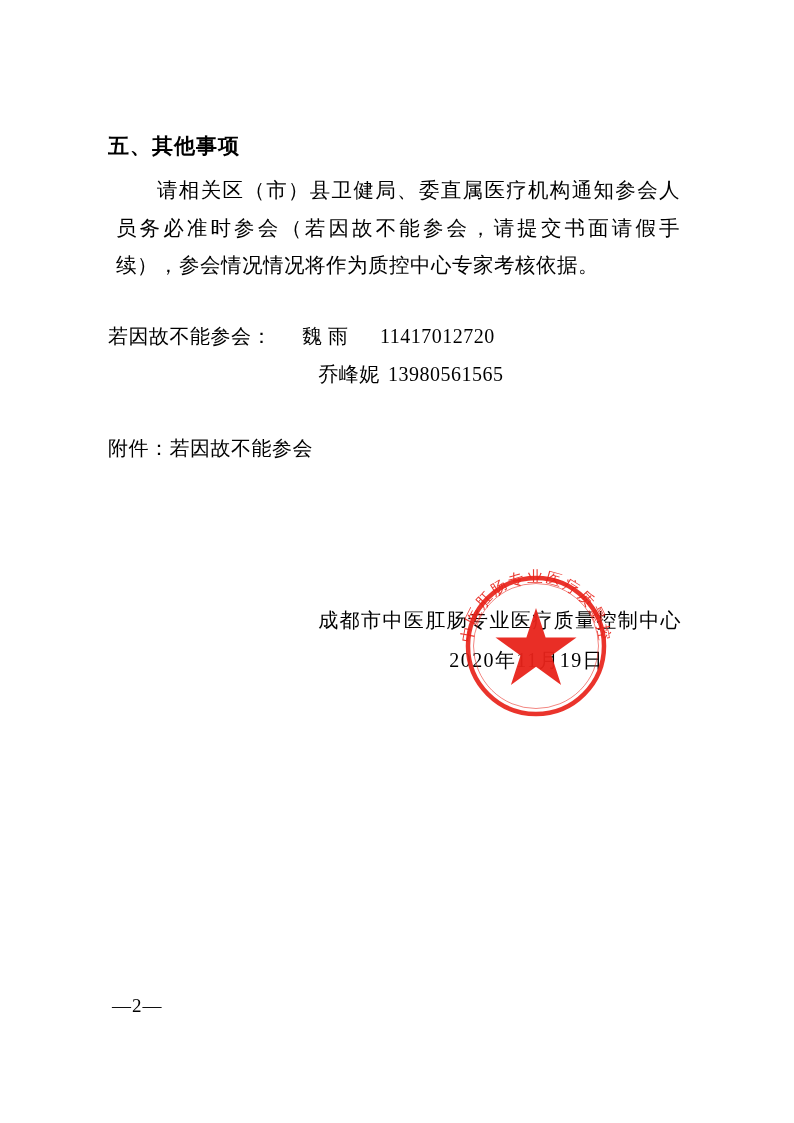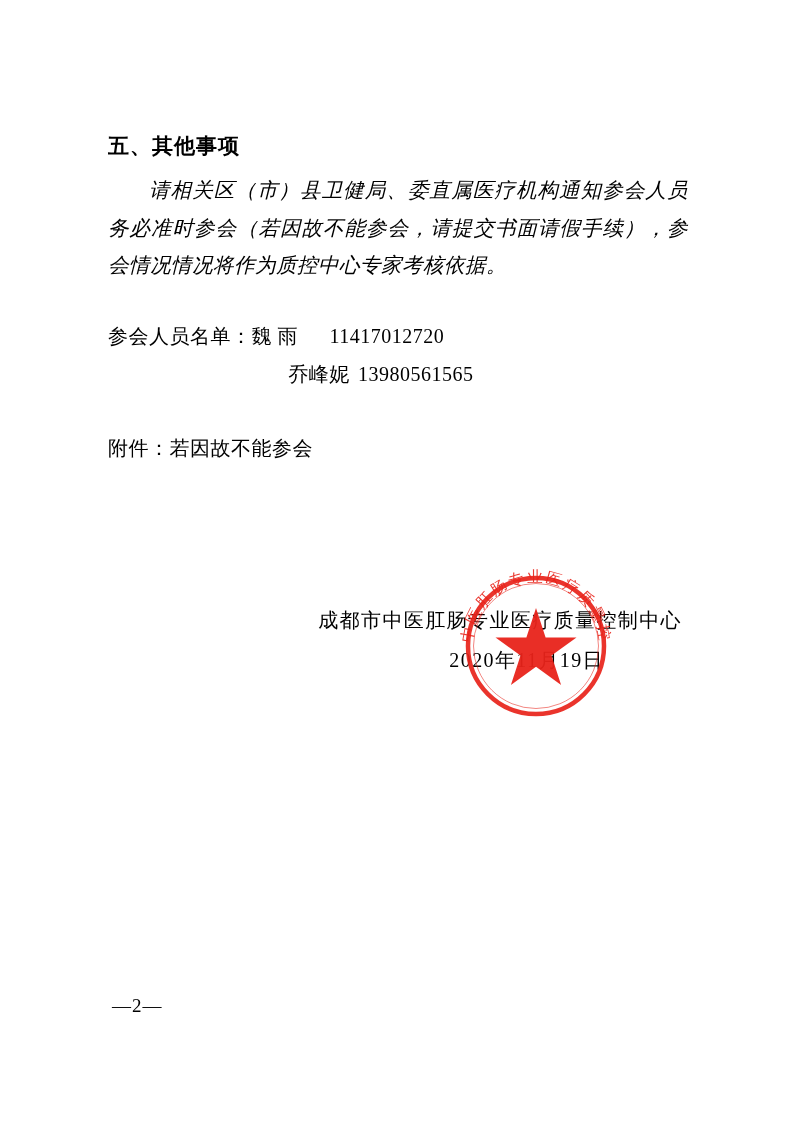--- a/index.html
+++ b/index.html
@@ -34,44 +34,44 @@
     letter-spacing: 1px;
     line-height: 1.6;
     margin: 0 0 8px 0;
     font-family: "Liberation Serif", "DejaVu Serif", serif;
   }
   .body-para {
     font-size: 20.5px;
     line-height: 1.85;
     text-align: justify;
     text-justify: inter-ideograph;
-    margin: 0;
+    margin: 8px;
     text-indent: 41px;
     letter-spacing: 0.5px;
-    font-style: italic;
   }
   .contact-block {
     margin-top: 32px;
     font-size: 20px;
     line-height: 1.9;
     letter-spacing: 0.5px;
   }
   .contact-row {
     display: flex;
     align-items: baseline;
   }
   .contact-label {
     display: inline-block;
     min-width: 140px;
     white-space: nowrap;
   }
   .contact-name {
     display: inline-block;
     min-width: 78px;
     white-space: nowrap;
+    margin-left: 30px;
   }
   .contact-phone {
     white-space: nowrap;
     letter-spacing: 0.5px;
   }
   .contact-row.second {
     padding-left: 172px;
     text-align: center;
   }
   .attachment-block {
@@ -123,21 +123,21 @@
 <div class="page">
 
   <div class="content">
 
     <h2 class="section-heading">五、其他事项</h2>
 
     <p class="body-para">请相关区（市）县卫健局、委直属医疗机构通知参会人员务必准时参会（若因故不能参会，请提交书面请假手续），参会情况情况将作为质控中心专家考核依据。</p>
 
     <div class="contact-block">
       <div class="contact-row first">
-        <span class="contact-label">参会人员名单：</span>
+        <span class="contact-label">若因故不能参会：</span>
         <span class="contact-name">魏 雨</span>
         <span class="contact-phone">11417012720</span>
       </div>
       <div class="contact-row second">
         <span class="contact-name">乔峰妮</span>
         <span class="contact-phone">13980561565</span>
       </div>
     </div>
 
     <div class="attachment-block">附件：若因故不能参会</div>

